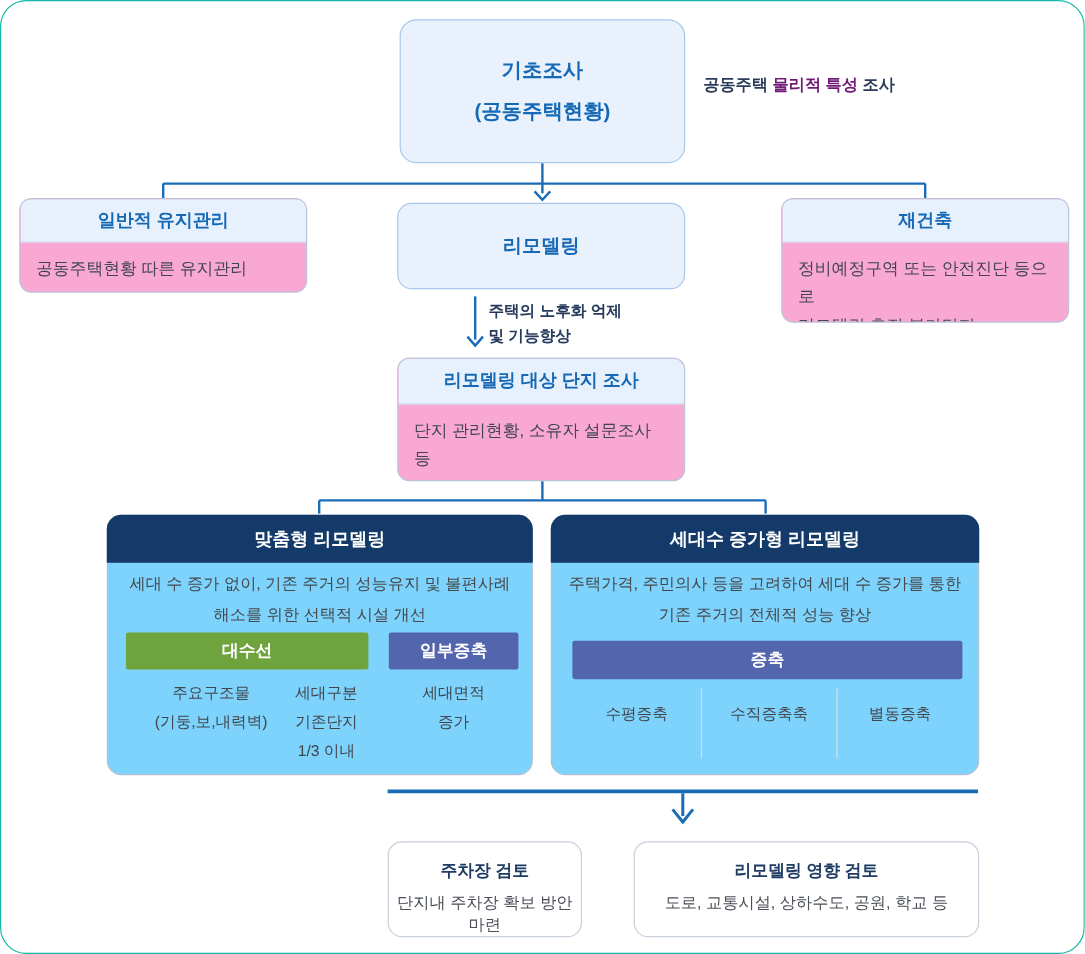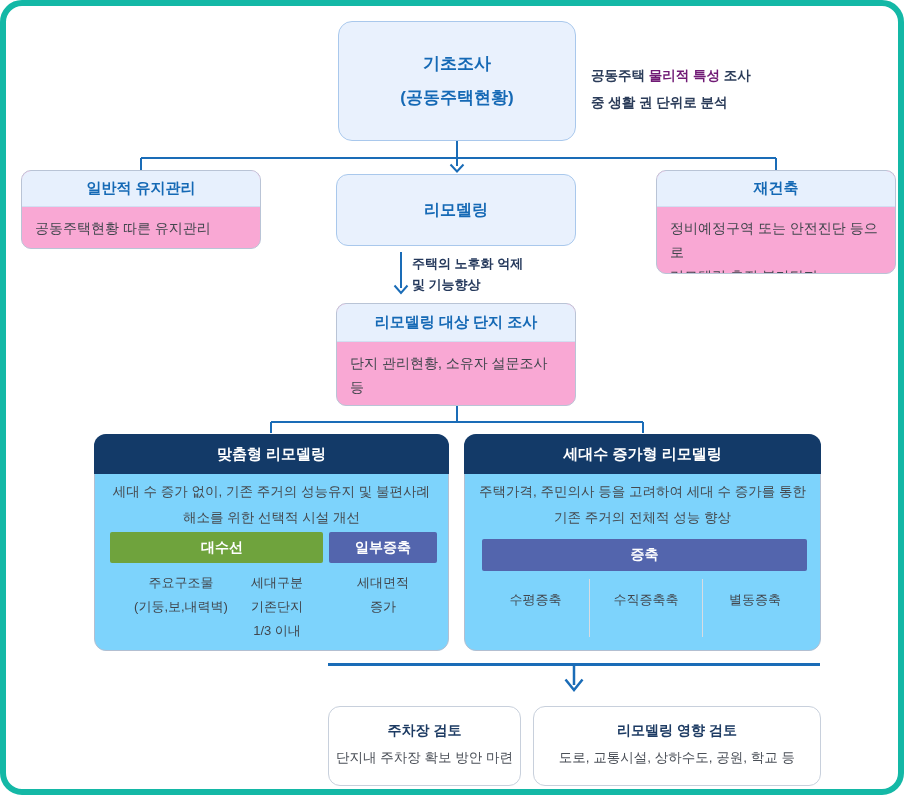--- a/index.html
+++ b/index.html
@@ -1,18 +1,18 @@
 <!DOCTYPE html>
 <html><head>
 <meta charset="utf-8">
 <style>
   html,body { margin:0; padding:0; background:#ffffff; }
   .stage {
     position:relative; width:904px; height:795px;
-    background:#ffffff; border:6px solid #14b8a6; border-radius:22px;
+    background:#ffffff; border:1px solid #14b8a6; border-radius:22px;
     overflow:hidden; box-sizing:border-box;
     font-family:"Liberation Sans", sans-serif;
   }
   .abs { position:absolute; box-sizing:border-box; }
   .lines { position:absolute; left:0; top:0; }
 
   
   .box-light {
     background:#e9f1fd; border:1.5px solid #a9c8ec; border-radius:14px;
     display:flex; flex-direction:column; align-items:center; justify-content:center;
@@ -40,21 +40,21 @@
     position:absolute; left:-1px; right:-1px; top:-1px; height:40px;
     background:#133a68; border-radius:12px 12px 0 0;
     display:flex; align-items:center; justify-content:center;
     color:#ffffff; font-weight:bold; font-size:15px;
   }
   .desc { position:absolute; left:0; right:0; text-align:center; font-size:13.5px; color:#45494e; line-height:26px; }
   .bar {
     position:absolute; height:31px; display:flex; align-items:center; justify-content:center;
     color:#fff; font-weight:bold; font-size:14px; border-radius:2px;
   }
-  .bar-green { background:#6fa33d;padding-left:11px; }
+  .bar-green { background:#6fa33d; }
   .bar-slate { background:#5365ad; }
   .colcell { position:absolute; text-align:center; font-size:13px; color:#41464d; line-height:24px; }
   .vdiv { position:absolute; width:1px; background:#d8dce2; }
 
   
   .review { background:#fff; border:1px solid #c8d0dc; border-radius:12px; text-align:center; }
   .review-hd { margin-top:15px; font-size:14px; font-weight:bold; color:#1d3b63; }
   .review-bd { margin-top:9px; font-size:13.5px; color:#4a4f57; }
 </style>
 </head>
@@ -84,21 +84,20 @@
     </g>
   </svg>
 
   <div class="abs box-light" style="left:332px; top:15px; width:238px; height:120px;">
     <div class="blue-title t-lg">기초조사</div>
     <div class="blue-title t-lg">(공동주택현황)</div>
   </div>
 
   <div class="abs note" style="left:585px; top:56px;">
     <div><span>공동주택 </span><span class="red">물리적 특성</span><span> 조사</span></div>
-    <div>중 생활 권 단위로 분석</div>
   </div>
 
   <div class="abs panel" style="left:15px; top:164px; width:240px; height:79px;">
     <div class="panel-hd">일반적 유지관리</div>
     <div class="panel-bd">공동주택현황 따른 유지관리</div>
   </div>
 
   <div class="abs box-light" style="left:330px; top:168px; width:240px; height:72px; border-radius:12px;">
     <div class="blue-title t-md">리모델링</div>
   </div>
@@ -154,21 +153,21 @@
       <div>기존 주거의 전체적 성능 향상</div>
     </div>
     <div class="bar bar-slate" style="left:17px; top:104px; width:325px; height:32px;">증축</div>
     <div class="vdiv" style="left:124px; top:144px; height:58px;"></div>
     <div class="vdiv" style="left:237px; top:144px; height:58px;"></div>
     <div class="colcell" style="left:17px; top:153px; width:107px;">수평증축</div>
     <div class="colcell" style="left:125px; top:153px; width:112px;">수직증축축</div>
     <div class="colcell" style="left:238px; top:153px; width:104px;">별동증축</div>
   </div>
 
-  <div class="abs review" style="left:322px; top:700px; width:193px; height:80px;">
+  <div class="abs review" style="left:322px; top:700px; width:162px; height:80px;">
     <div class="review-hd">주차장 검토</div>
     <div class="review-bd">단지내 주차장 확보 방안 마련</div>
   </div>
 
   <div class="abs review" style="left:527px; top:700px; width:288px; height:80px;">
     <div class="review-hd">리모델링 영향 검토</div>
     <div class="review-bd">도로, 교통시설, 상하수도, 공원, 학교 등</div>
   </div>
 
 </div>

